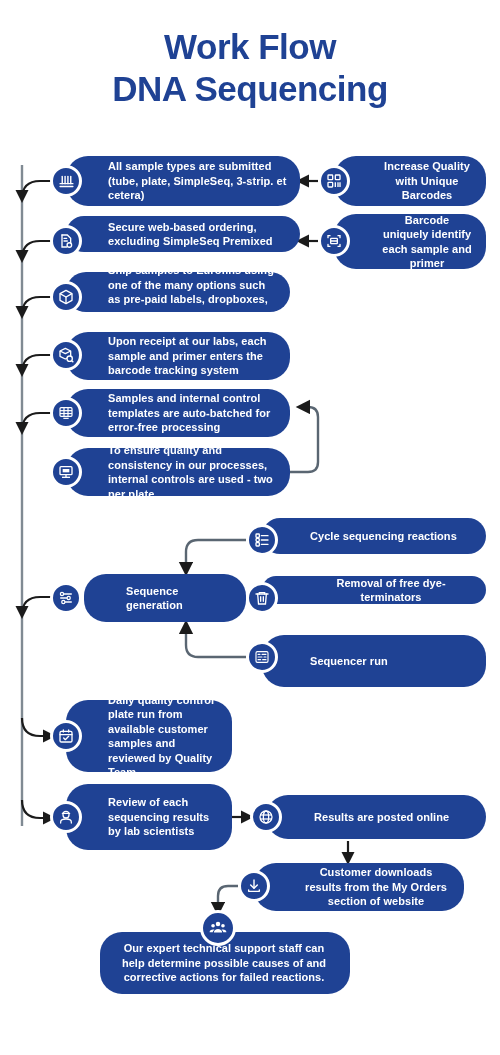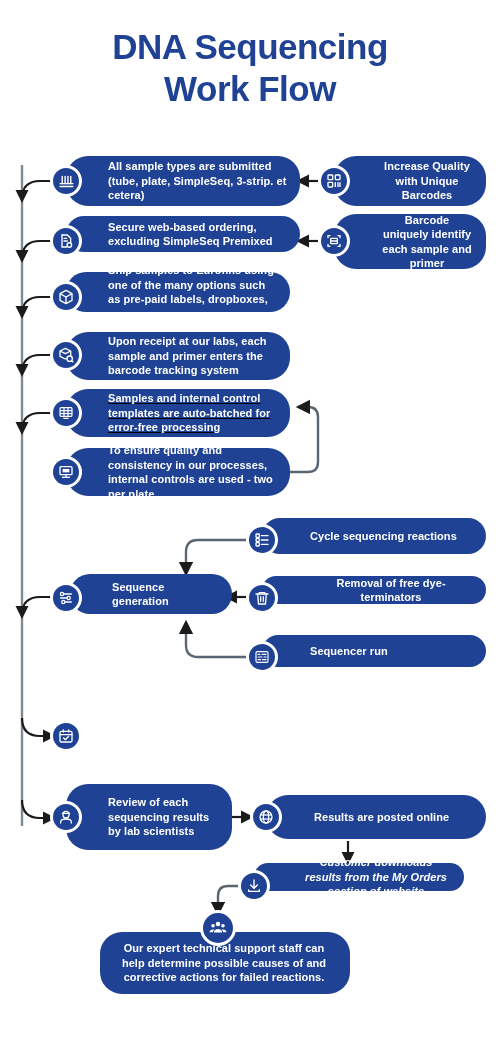--- a/index.html
+++ b/index.html
@@ -57,22 +57,22 @@
   }
   .badge svg{display:block;}
   .badge.lg{width:36px;height:36px;}
 </style>
 </head>
 <body>
 
 <div id="stage">
 
   <div class="title">
+    <span class="ln">Work Flow</span>
     <span class="ln">DNA Sequencing</span>
-    <span class="ln">Work Flow</span>
   </div>
 
   <svg id="wires" viewBox="0 0 500 1055">
     <defs>
       <marker id="ahDark" markerWidth="7" markerHeight="7" refX="4.2" refY="3" orient="auto">
         <path d="M0,0 L6,3 L0,6 z" fill="#1b1b1b"></path>
       </marker>
       <marker id="ahGray" markerWidth="7" markerHeight="7" refX="4.2" refY="3" orient="auto">
         <path d="M0,0 L6,3 L0,6 z" fill="#5a6672"></path>
       </marker>
@@ -213,21 +213,21 @@
   </div>
   <div class="badge" style="left:50px;top:339px;">
     <svg width="16" height="16" viewBox="0 0 24 24" fill="none" stroke="#fff" stroke-width="2" stroke-linejoin="round">
       <path d="M11 2 L19 6 L19 14 L11 18 L3 14 L3 6 Z"></path>
       <path d="M3 6 L11 10 L19 6"></path>
       <circle cx="17.5" cy="17.5" r="4" fill="#1f4294"></circle>
       <line x1="20.4" y1="20.4" x2="23" y2="23"></line>
     </svg>
   </div>
 
-  <div class="node left" style="left:66px;top:389px;width:224px;height:48px;text-decoration:underline;">
+  <div class="node left" style="left:66px;top:389px;width:224px;height:48px;">
     <div class="txt">Samples and internal control templates are auto-batched for error-free processing</div>
   </div>
   <div class="badge" style="left:50px;top:397px;">
     <svg width="16" height="16" viewBox="0 0 24 24" fill="none" stroke="#fff" stroke-width="1.8">
       <rect x="3" y="4" width="18" height="13" rx="1.5"></rect>
       <line x1="3" y1="8.5" x2="21" y2="8.5"></line>
         <line x1="3" y1="12.8" x2="21" y2="12.8"></line>
       <line x1="9" y1="4" x2="9" y2="17"></line>
         <line x1="15" y1="4" x2="15" y2="17"></line>
       <line x1="8" y1="20" x2="16" y2="20"></line>
@@ -253,21 +253,21 @@
     <svg width="16" height="16" viewBox="0 0 24 24" fill="none" stroke="#fff" stroke-width="2" stroke-linecap="round">
       <rect x="3" y="3" width="5" height="5" rx="1"></rect>
         <line x1="11" y1="5.5" x2="21" y2="5.5"></line>
       <circle cx="5.5" cy="12" r="2.6"></circle>
         <line x1="11" y1="12" x2="21" y2="12"></line>
       <rect x="3" y="16" width="5" height="5" rx="1"></rect>
         <line x1="11" y1="18.5" x2="21" y2="18.5"></line>
     </svg>
   </div>
 
-  <div class="node left" style="left:70px;top:574px;width:162px;height:40px;">
+  <div class="node left" style="left:84px;top:574px;width:162px;height:48px;">
     <div class="txt">Sequence generation</div>
   </div>
   <div class="badge" style="left:50px;top:582px;">
     <svg width="16" height="16" viewBox="0 0 24 24" fill="none" stroke="#fff" stroke-width="1.9" stroke-linecap="round">
       <circle cx="6" cy="6" r="2.4"></circle>
         <line x1="9" y1="6" x2="20" y2="6"></line>
       <circle cx="16" cy="12" r="2.4"></circle>
         <line x1="4" y1="12" x2="13" y2="12"></line>
       <circle cx="8" cy="18" r="2.4"></circle>
         <line x1="11" y1="18" x2="20" y2="18"></line>
@@ -280,35 +280,38 @@
   <div class="badge" style="left:246px;top:582px;">
     <svg width="16" height="16" viewBox="0 0 24 24" fill="none" stroke="#fff" stroke-width="2" stroke-linecap="round">
       <line x1="3" y1="6" x2="21" y2="6"></line>
         <path d="M8 6V4h8v2"></path>
       <path d="M5.5 6 L6.8 21 h10.4 L18.5 6"></path>
       <line x1="10" y1="10" x2="10" y2="17"></line>
         <line x1="14" y1="10" x2="14" y2="17"></line>
     </svg>
   </div>
 
-  <div class="node right" style="left:262px;top:635px;width:224px;height:32px;">
+  <div class="node right" style="left:262px;top:635px;width:224px;height:52px;">
     <div class="txt">Sequencer run</div>
   </div>
   <div class="badge" style="left:246px;top:641px;">
     <svg width="16" height="16" viewBox="0 0 24 24" fill="none" stroke="#fff" stroke-width="1.7" stroke-linecap="round">
       <rect x="3" y="4" width="18" height="16" rx="2"></rect>
       <line x1="6" y1="8" x2="9" y2="8"></line>
         <line x1="12" y1="8" x2="18" y2="8"></line>
       <line x1="6" y1="12" x2="12" y2="12"></line>
         <line x1="15" y1="12" x2="18" y2="12"></line>
       <line x1="6" y1="16" x2="10" y2="16"></line>
         <line x1="13" y1="16" x2="18" y2="16"></line>
     </svg>
   </div>
 
+  <div class="node left" style="left:66px;top:700px;width:166px;height:72px;">
+    <div class="txt">Daily quality control plate run from available customer samples and reviewed by Quality Team</div>
+  </div>
   <div class="badge" style="left:50px;top:720px;">
     <svg width="16" height="16" viewBox="0 0 24 24" fill="none" stroke="#fff" stroke-width="2" stroke-linecap="round" stroke-linejoin="round">
       <rect x="3" y="5" width="18" height="16" rx="2"></rect>
         <line x1="3" y1="10" x2="21" y2="10"></line>
       <line x1="8" y1="3" x2="8" y2="6"></line>
         <line x1="16" y1="3" x2="16" y2="6"></line>
       <polyline points="8.5,15 11,17.5 16,12.5"></polyline>
     </svg>
   </div>
 
@@ -328,21 +331,21 @@
   </div>
   <div class="badge" style="left:250px;top:801px;">
     <svg width="16" height="16" viewBox="0 0 24 24" fill="none" stroke="#fff" stroke-width="1.9">
       <circle cx="12" cy="12" r="9"></circle>
         <ellipse cx="12" cy="12" rx="4" ry="9"></ellipse>
       <line x1="3" y1="9" x2="21" y2="9"></line>
         <line x1="3" y1="15" x2="21" y2="15"></line>
     </svg>
   </div>
 
-  <div class="node right" style="left:254px;top:863px;width:210px;height:28px;font-style:italic;">
+  <div class="node right" style="left:254px;top:863px;width:210px;height:48px;">
     <div class="txt">Customer downloads results from the My Orders section of website</div>
   </div>
   <div class="badge" style="left:238px;top:870px;">
     <svg width="16" height="16" viewBox="0 0 24 24" fill="none" stroke="#fff" stroke-width="2.1" stroke-linecap="round" stroke-linejoin="round">
       <line x1="12" y1="3" x2="12" y2="15"></line>
         <polyline points="7,10.5 12,15.5 17,10.5"></polyline>
       <path d="M4 18 v2 h16 v-2"></path>
     </svg>
   </div>
 

